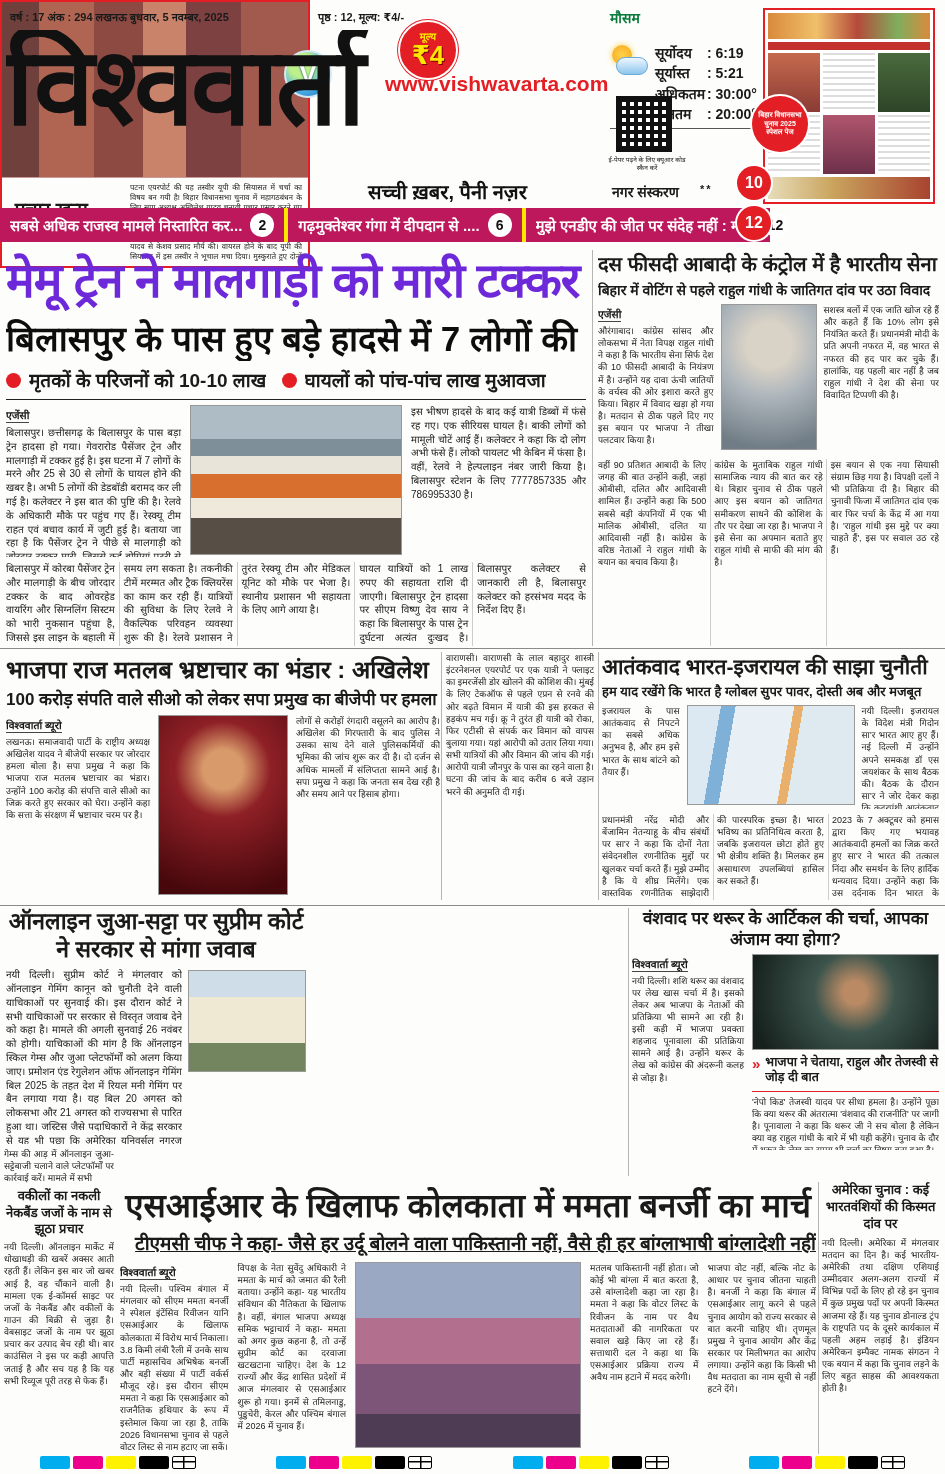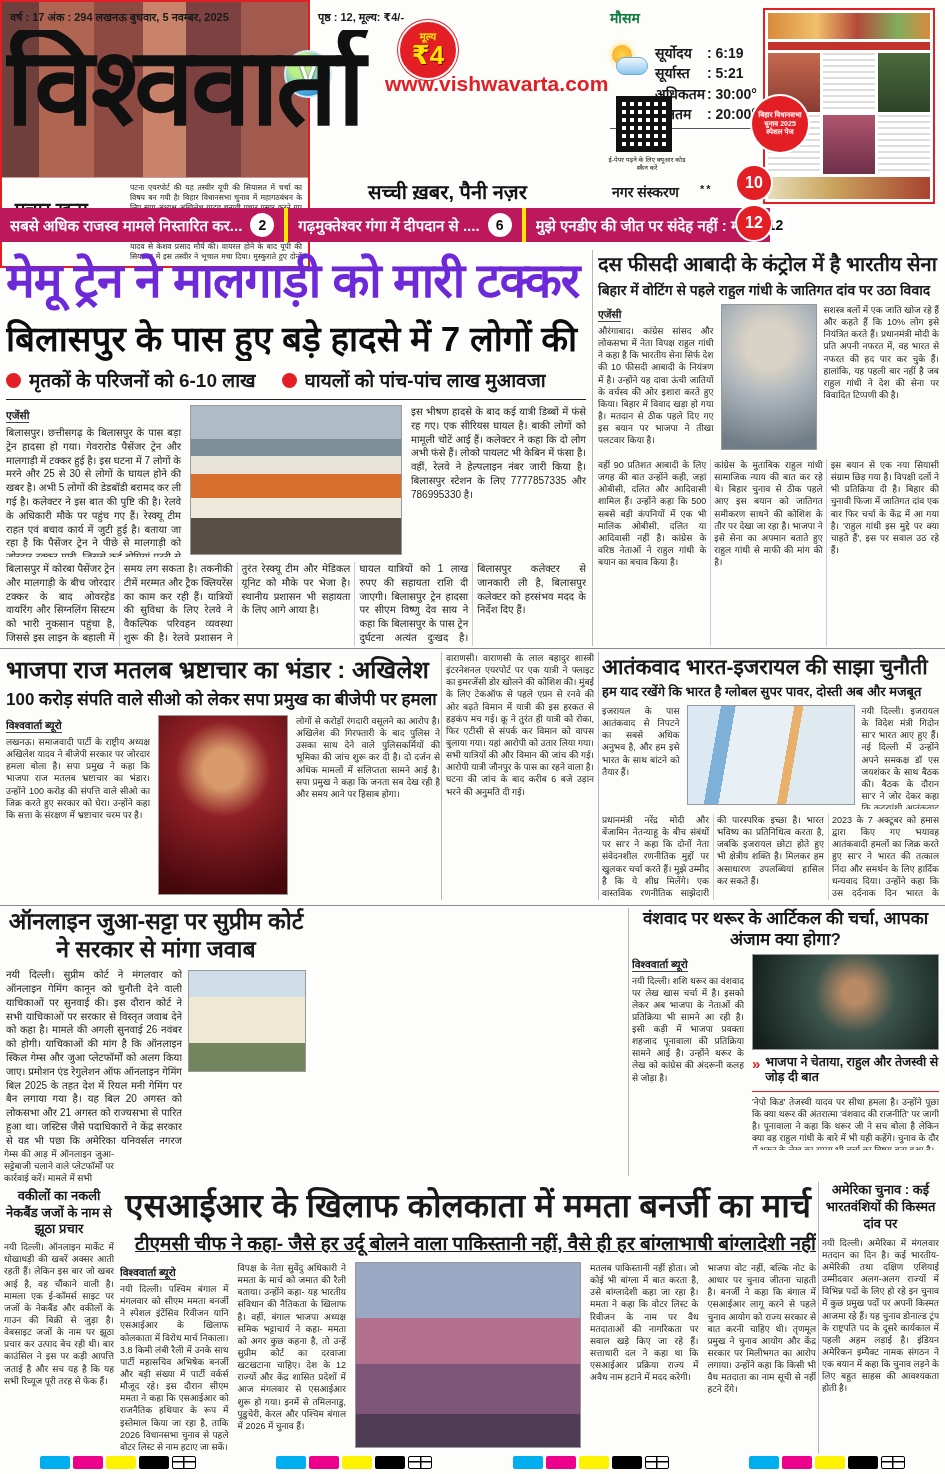--- a/index.html
+++ b/index.html
@@ -288,21 +288,21 @@
       <span class="page-circle">12</span>
     </div>
   </div>
 
   <div class="art" id="lead">
     <div class="lead-headline fit" style="font-size: 48px;">मेमू ट्रेन ने मालगाड़ी को मारी टक्कर</div>
     <div class="lead-subhead fit" style="font-size: 35px;">बिलासपुर के पास हुए बड़े हादसे में 7 लोगों की मौत, 30 घायल</div>
     <div class="lead-bullets">
       <div class="bullet">
         <span class="dot"></span>
-        <span class="bullet-text">मृतकों के परिजनों को 6-10 लाख</span>
+        <span class="bullet-text">मृतकों के परिजनों को 10-10 लाख</span>
       </div>
       <div class="bullet">
         <span class="dot"></span>
         <span class="bullet-text">घायलों को पांच-पांच लाख मुआवजा</span>
       </div>
     </div>
     <div class="lead-body">
       <div class="lead-row1">
         <div class="c">
           <div class="byline">एजेंसी</div>

